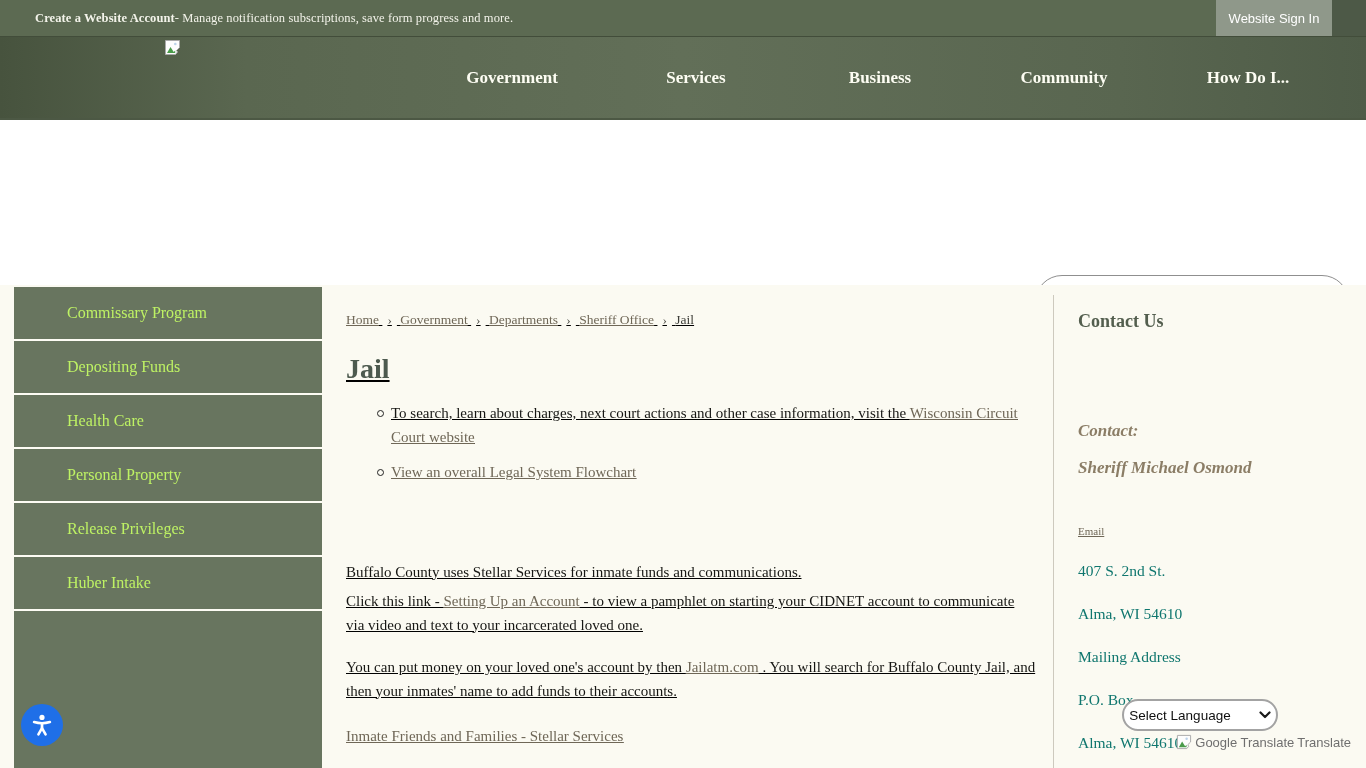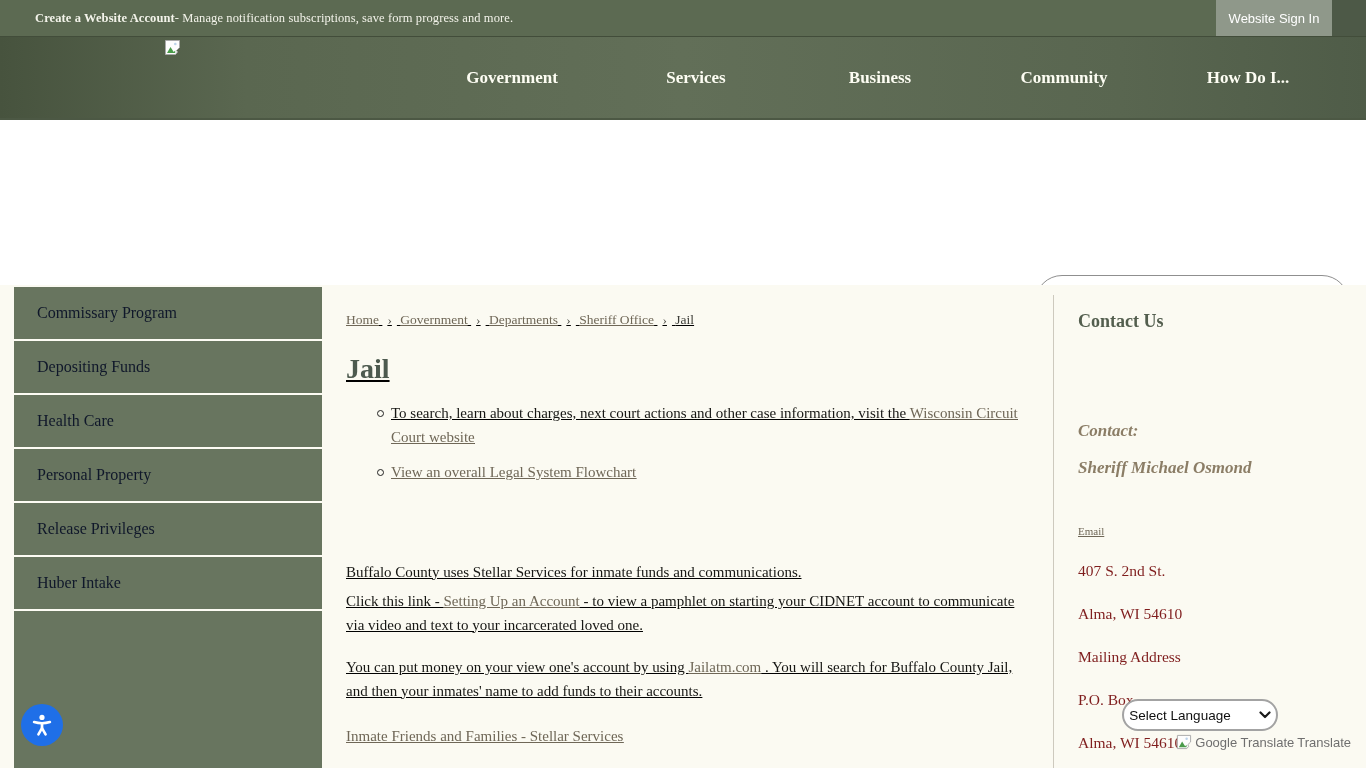--- a/index.html
+++ b/index.html
@@ -34,21 +34,21 @@
     font-size:15px;color:#2e2e2e;}
   .search-input::placeholder{color:#2e2e2e;opacity:1;}
   .search-btn{position:absolute;right:10px;top:10px;display:flex;align-items:flex-start;gap:1px;
     color:#5d5747;cursor:pointer;}
   .search-btn-label{font-size:15.5px;text-decoration:underline;}
   
   .content{position:absolute;top:285px;left:0;width:1366px;height:483px;background:#fbfaf2;}
   
   .sidebar{position:absolute;left:14px;top:2px;bottom:0;width:308px;display:flex;flex-direction:column;}
   .side-item{height:52px;background:#68755f;border-bottom:2px solid #fdfcf4;display:flex;
-    align-items:center;padding-left:23px;color:#0f172a;font-size:16px;cursor:pointer;flex:none;}
+    align-items:center;padding-left:53px;color:#bef264;font-size:16px;cursor:pointer;flex:none;}
   .side-fill{flex:1;background:#68755f;}
   
   .main{position:absolute;left:346px;top:0;width:690px;text-decoration:underline;}
   .breadcrumb{margin-top:27px;font-size:13.5px;color:#3d3d38;}
   .bc-link{color:#6f6757;text-decoration:underline;cursor:pointer;}
   .bc-sep{margin:0 5px;color:#55554e;}
   .bc-current{color:#3d3d38;}
   .page-title{margin:26px 0 0 0;font-size:28px;line-height:30px;color:#4d5a4f;font-weight:bold;}
   .bullets{margin:18px 0 0 0;padding:0;list-style:none;}
   .bullets li{position:relative;padding-left:45px;font-size:15px;line-height:23.5px;
@@ -62,21 +62,21 @@
   .p4{margin-top:22px;}
   .text-link{color:#6f6757;text-decoration:underline;cursor:pointer;}
   
   .rightcol{position:absolute;left:1053px;top:10px;bottom:0;width:313px;
     border-left:1px solid #cdc9be;padding-left:24px;box-sizing:border-box;}
   .contact-heading{margin-top:16px;font-size:18px;font-weight:bold;color:#535e4e;}
   .contact-italic{font-size:17px;font-style:italic;font-weight:bold;color:#8b7d66;}
   .c-label{margin-top:89px;}
   .c-name{margin-top:17px;}
   .c-email{margin-top:47px;font-size:11px;}
-  .c-line{margin-top:25px;font-size:15.5px;color:#7f1d1d;}
+  .c-line{margin-top:25px;font-size:15.5px;color:#0f766e;}
   
   .lang-select{position:absolute;left:1122px;top:699px;width:156px;height:32px;background:#ffffff;
     border:2px solid #a3a3a3;border-radius:17px;display:flex;align-items:center;justify-content:center;
     gap:28px;font-family:"Liberation Sans",sans-serif;font-size:13.5px;font-weight:500;color:#0f0f0f;
     cursor:pointer;z-index:5;box-sizing:border-box;}
   .gt-row{position:absolute;right:15px;top:734px;display:flex;align-items:center;gap:3px;
     font-family:"Liberation Sans",sans-serif;font-size:13px;color:#6f6f6f;z-index:5;}
   
   .access-btn{position:absolute;left:21px;top:704px;width:42px;height:42px;border-radius:50%;
     background:#1f6fe8;display:flex;align-items:center;justify-content:center;z-index:6;cursor:pointer;}
@@ -154,21 +154,21 @@
 
     <ul class="bullets">
       <li><span class="ring"></span><span>To search, learn about charges, next court actions and other case information, visit the </span><span class="text-link">Wisconsin Circuit Court website</span></li>
       <li><span class="ring"></span><span class="text-link">View an overall Legal System Flowchart</span></li>
     </ul>
 
     <p class="para p1">Buffalo County uses Stellar Services for inmate funds and communications.</p>
 
     <p class="para p2"><span>Click this link - </span><span class="text-link">Setting Up an Account</span><span> - to view a pamphlet on starting your CIDNET account to communicate via video and text to your incarcerated loved one.</span></p>
 
-    <p class="para p3"><span>You can put money on your view one's account by using </span><span class="text-link">Jailatm.com</span><span> .  You will search for Buffalo County Jail, and then your inmates' name to add funds to their accounts.</span></p>
+    <p class="para p3"><span>You can put money on your loved one's account by then </span><span class="text-link">Jailatm.com</span><span> .  You will search for Buffalo County Jail, and then your inmates' name to add funds to their accounts.</span></p>
 
     <p class="para p4"><span class="text-link">Inmate Friends and Families - Stellar Services</span></p>
   </div>
 
   <div class="rightcol">
     <div class="contact-heading">Contact Us</div>
     <div class="contact-italic c-label">Contact:</div>
     <div class="contact-italic c-name">Sheriff Michael Osmond</div>
     <div class="c-email"><span class="text-link">Email</span></div>
     <div class="c-line">407 S. 2nd St.</div>

